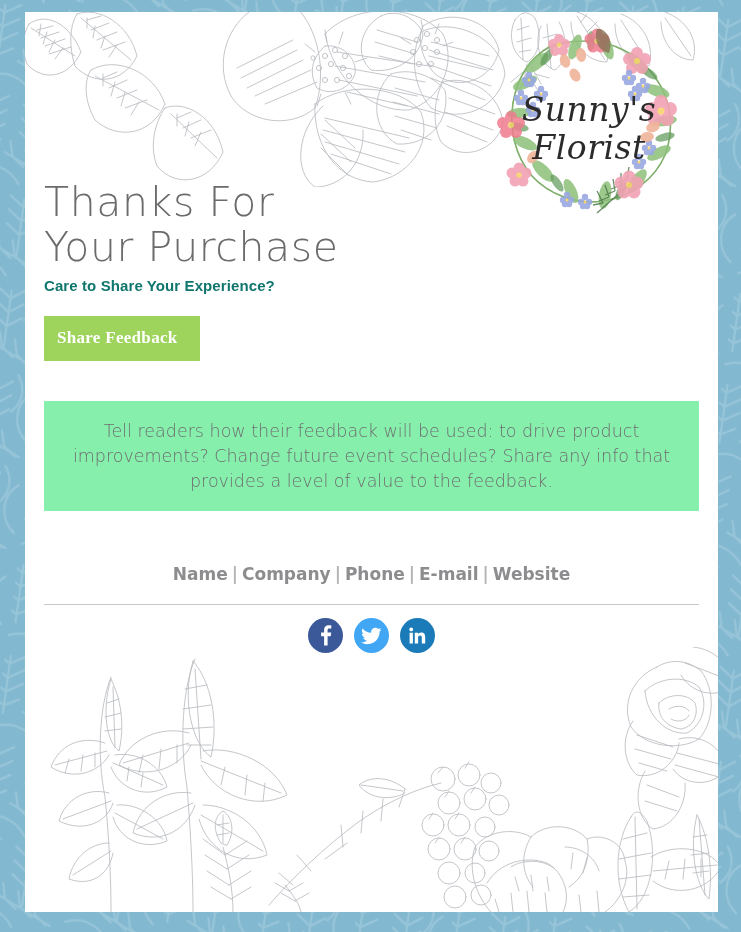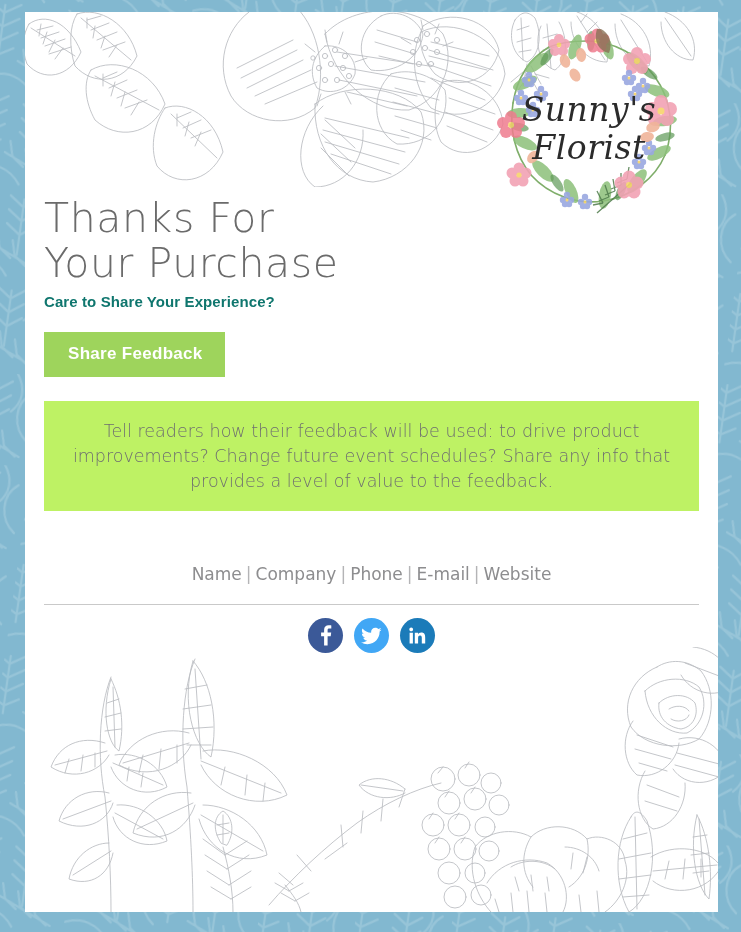--- a/index.html
+++ b/index.html
@@ -36,21 +36,21 @@
   .botanical svg { width:100%; height:100%; display:block; }
 
   
   #content {
     position:absolute; left:0; top:0; width:100%; height:100%;
   }
 
   #hero {
     position:absolute; left:19px; top:168px; right:19px; height:210px;
   }
-  #hero-text { position:absolute; left:0; top:16px; }
+  #hero-text { position:absolute; left:0; top:0; }
 
   #page-title {
     font-size:41px;
     line-height:45px;
     font-weight:300;
     letter-spacing:0.6px;
     color:#6b6b6b;
     font-family:"DejaVu Sans", sans-serif;
     white-space:pre-line;
   }
@@ -63,58 +63,58 @@
   }
   #share-feedback-button {
     display:inline-block;
     margin-top:22px;
     background:#9ed45c;
     color:#ffffff;
     border:none;
     font-size:17px;
     font-weight:bold;
     letter-spacing:0.3px;
-    padding:12px 22px 13px 24px;
+    padding:12px 22px 13px 13px;
     cursor:pointer;
-    font-family:Liberation Sans, sans-serif;
+    font-family:Liberation Serif, serif;
   }
 
   
   #brand-logo {
     position:absolute; right:24px; top:5px;
     width:205px; height:205px;
   }
   #brand-logo svg { width:100%; height:100%; display:block; }
 
   
   #message-box {
     position:absolute;
     left:19px; right:19px; top:389px;
     height:110px;
-    background:#bef264;
+    background:#86efac;
     display:flex; align-items:center; justify-content:center;
     padding:0 28px;
   }
   #message-text {
     text-align:center;
     font-size:17.5px;
     line-height:25px;
     color:#6e6e70;
     font-family:"DejaVu Sans", sans-serif;
     font-weight:300;
   }
 
   
   #footer-links {
     position:absolute; left:0; right:0; top:552px;
     text-align:center;
     font-size:17px;
     color:#8d8d8f;
     font-family:"DejaVu Sans", sans-serif;
-    font-weight:400;
+    font-weight:700;
   }
   #footer-links .link { color:#8d8d8f; text-decoration:none; cursor:pointer; }
   #footer-links .sep { color:#b4b4b6; margin:0 4px; }
 
   #footer-divider {
     position:absolute; left:19px; right:19px; top:592px;
     height:1px; background:#c9c9c9;
   }
 
   

